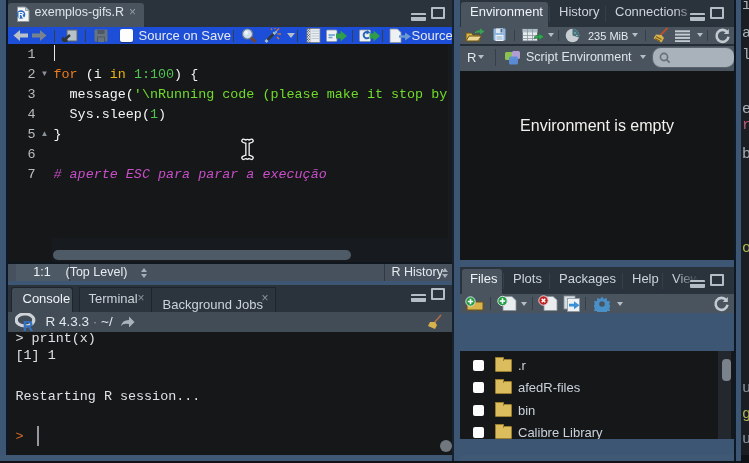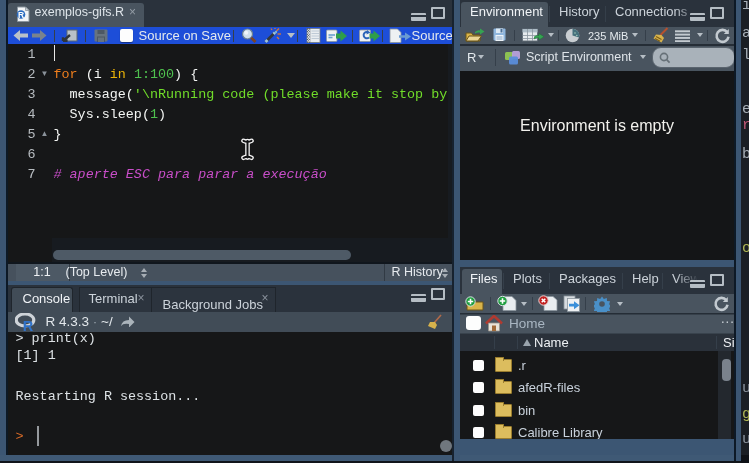--- a/index.html
+++ b/index.html
@@ -392,39 +392,21 @@
       <path d="M8 0.5 l1.8 2.5 3-1 .2 3.1 3.1 .2 -1 3 2.5 1.8 -2.5 1.8 1 3 -3.1 .2 -.2 3.1 -3 -1 -1.8 2.5 -1.8 -2.5 -3 1 -.2 -3.1 -3.1 -.2 1 -3 -2.5 -1.8 2.5 -1.8 -1 -3 3.1 -.2 .2 -3.1 3 1 z" fill="#4a90c8"></path>
       <circle cx="8" cy="8" r="2.8" fill="#49545f"></circle>
     </svg>
     <div class="car" style="left:157px;top:8px;"></div>
     <svg class="ab" style="left:253px;top:2px;" width="16" height="16">
       <path d="M13.2 4 A6 6 0 1 0 14.5 8.8" fill="none" stroke="#c3cad0" stroke-width="2.6"></path>
       <path d="M14.8 1 v5 h-5 z" fill="#c3cad0"></path>
     </svg>
   </div>
 
-  <div class="ab" style="left:0;top:46px;width:274px;height:20px;background:#49545f;border-bottom:1px solid #39434d;box-shadow:inset 0 1.5px 0 #252d36;">
-    <div class="ab" style="left:6px;top:2.5px;width:15px;height:14px;background:#fdfdfd;border-radius:3px;"></div>
-    <svg class="ab" style="left:25px;top:1.5px;" width="18" height="17">
-      <path d="M1 8.5 L9 1 L17 8.5" fill="none" stroke="#b03a30" stroke-width="2.6"></path>
-      <path d="M3.5 8 h11 v8 h-11 z" fill="#e8e3da" stroke="#9a948a" stroke-width="0.8"></path>
-      <rect x="7" y="10.5" width="4" height="5.5" fill="#a06a3a"></rect>
-    </svg>
-    <div class="ab" style="left:49px;top:2.5px;font-size:13.5px;color:#a9b6c2;">Home</div>
-    <div class="ab" style="left:261px;top:-2px;font-size:13px;color:#cdd4da;letter-spacing:1px;">...</div>
-  </div>
-
-  <div class="ab" style="left:0;top:67px;width:274px;height:17px;background:#2a313a;border-bottom:1px solid #1c2128;">
-    <div class="ab" style="left:62.5px;top:4.5px;width:0;height:0;border-left:4.5px solid transparent;border-right:4.5px solid transparent;border-bottom:7px solid #9aa4ad;"></div>
-    <div class="ab" style="left:74px;top:1px;font-size:13px;color:#eef1f4;">Name</div>
-    <div class="ab" style="left:263px;top:1px;font-size:13px;color:#eef1f4;">Si</div>
-    <div class="vsep" style="left:34px;top:2px;height:13px;"></div>
-    <div class="vsep" style="left:57px;top:2px;height:13px;"></div>
-    <div class="vsep" style="left:256px;top:2px;height:13px;"></div>
-  </div>
+
 
   <div class="ab" style="left:0;top:84px;width:274px;height:104px;background:#161718;overflow:hidden;">
     <div class="fr" style="top:7px;">
         <i></i>
         <b></b>
         <span>.r</span>
       </div>
     <div class="fr" style="top:29.3px;">
         <i></i>
         <b></b>

